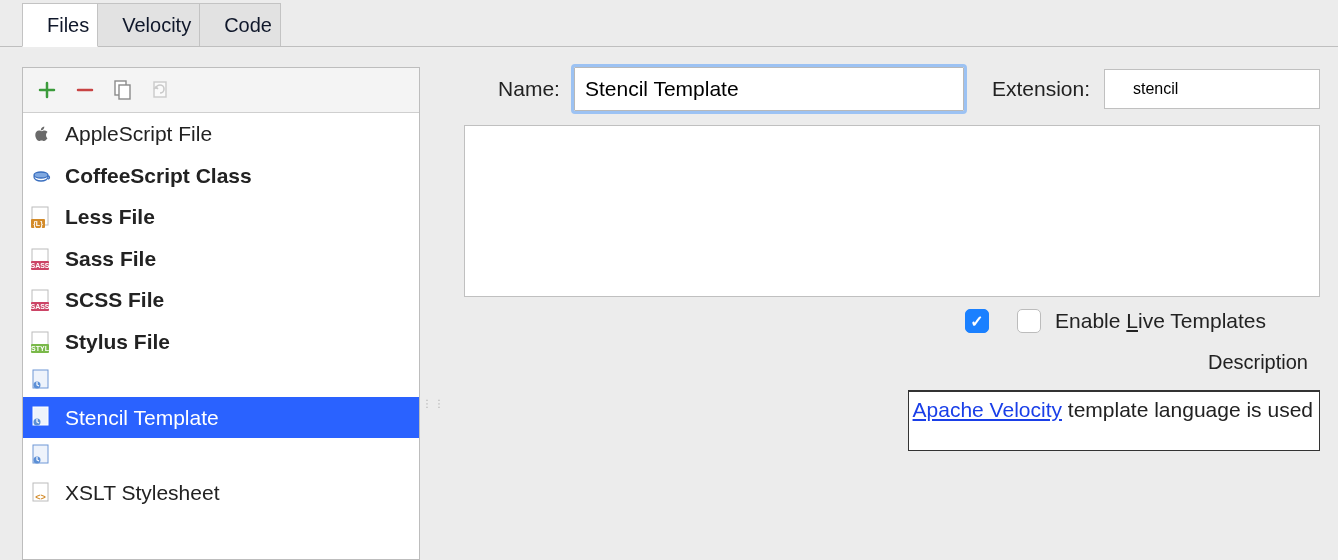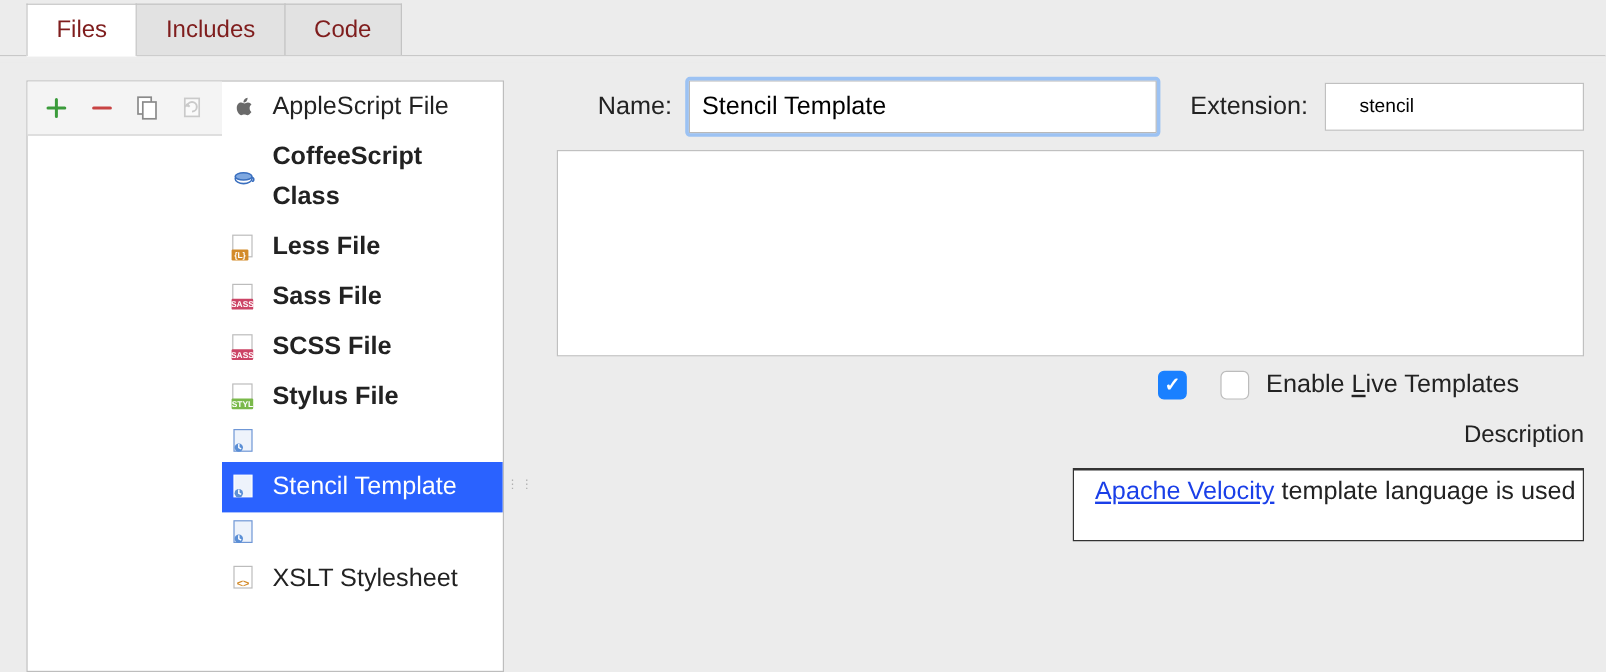--- a/index.html
+++ b/index.html
@@ -14,26 +14,26 @@
   }
   .tabs {
     display: flex;
     align-items: flex-end;
     height: 47px;
     padding-left: 22px;
     border-bottom: 1px solid #bfbfbf;
     background: #ececec;
   }
   .tab {
-    padding: 10px 24px 9px 24px;
+    padding: 10px 8px 9px 24px;
     border: 1px solid #c3c3c3;
     border-bottom: none;
     background: #e2e2e2;
     font-size: 20px;
-    color: #7f1d1d;
+    color: #0f172a;
     position: relative;
     margin-right: -1px;
     cursor: pointer;
   }
   .tab.active {
     background: #ffffff;
     z-index: 2;
     border-bottom: 1px solid #fff;
     margin-bottom: -1px;
   }
@@ -49,21 +49,21 @@
     position: absolute;
     top: -5px; left: 0; right: 0;
     height: 2px;
     background: #ededed;
   }
   .left-panel {
     width: 398px;
     background: #ffffff;
     border: 1px solid #bdbdbd;
     display: flex;
-    flex-direction: row;
+    flex-direction: column;
   }
   .toolbar {
     display: flex;
     align-items: center;
     gap: 14px;
     padding: 8px 12px;
     background: #f4f4f4;
     border-bottom: 1px solid #cfcfcf;
     height: 45px;
   }
@@ -169,33 +169,33 @@
     color: #fff;
     font-weight: 700;
     font-size: 16px;
   }
   .chk-label { font-size: 21px; }
   .chk-label .ul { text-decoration: underline; }
   .spacer { flex: 1; }
   .fieldset-hdr {
     display: flex;
     align-items: center;
-    gap: 0;
+    gap: 12px;
     margin-bottom: 16px;
   }
   .fieldset-hdr .line {
     flex: 1;
     height: 1px;
     background: #c2c2c2;
   }
   .desc-box {
     border: 1px solid #333;
     border-top: 2px solid #333;
     background: #fff;
-    padding: 6px 6px 28px 18px;
+    padding: 6px 6px 28px 4px;
     font-size: 21px;
   }
   .desc-box a { color: #1a3fe8; text-decoration: underline; cursor: pointer; }
   .grip {
     width: 14px;
     align-self: center;
     color: #b0b0b0;
     font-size: 10px;
     letter-spacing: 2px;
     text-align: center;
@@ -204,21 +204,21 @@
     margin-top: 180px;
   }
   
   svg { display: block; }
 </style>
 </head>
 <body>
 
 <div class="tabs">
   <div class="tab active">Files</div>
-  <div class="tab">Includes</div>
+  <div class="tab">Velocity</div>
   <div class="tab">Code</div>
 </div>
 
 <div class="content">
 
   <div class="left-panel">
     <div class="toolbar">
       <div class="tb-btn">
         <svg width="18" height="18" viewBox="0 0 18 18">
           <path d="M9 2v14M2 9h14" stroke="#3b9b3b" stroke-width="2.5" stroke-linecap="round"></path>

